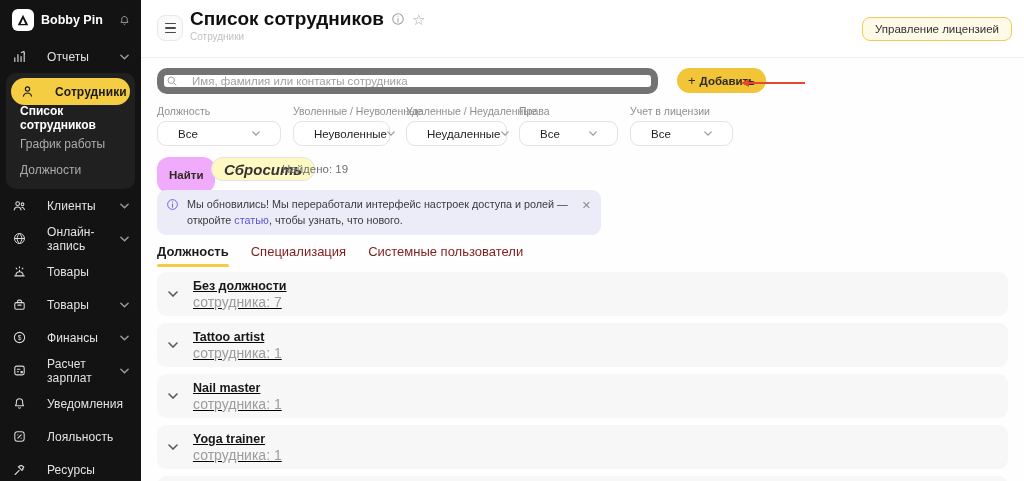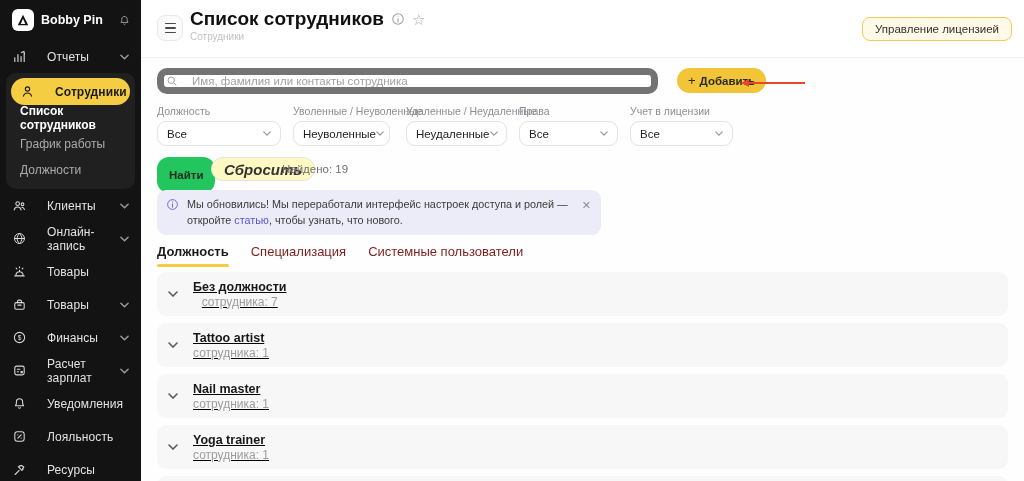--- a/index.html
+++ b/index.html
@@ -38,42 +38,42 @@
   .search-input { position:absolute; left:16px; top:10px; width:501px; height:26px; border:7px solid #737373; border-radius:10px; background:#fff; font-size:11.5px; color:#333; padding:0 10px 0 28px; outline:none; font-family:inherit; }
   .search-input::placeholder { color:#A0A0A0; }
   .search-glyph { position:absolute; left:25px; top:17px; }
   .add-btn { position:absolute; left:536px; top:10px; height:25px; padding:0 11px; background:#F2C437; border:none; border-radius:13px; font-size:11.5px; font-weight:700; color:#2B2B1F; display:flex; align-items:center; gap:4px; cursor:pointer; font-family:inherit; }
   .annot-arrow { position:absolute; left:600px; top:21px; width:64px; height:8px; }
   .annot-arrow .line { position:absolute; left:6px; top:3px; width:58px; height:2px; background:#E8472B; }
   .annot-arrow .head { position:absolute; left:0; top:0; width:0; height:0; border-top:4px solid transparent; border-bottom:4px solid transparent; border-right:8px solid #E8472B; }
 
   .filter { position:absolute; top:47px; }
   .filter-label { font-size:10.5px; color:#8E8E93; margin-bottom:4px; white-space:nowrap; }
-  .select-box { height:25px; border:1px solid #E3E3E3; border-radius:9px; background:#fff; display:flex; align-items:center; justify-content:space-between; padding:0 9px; font-size:11.5px; color:#222; cursor:pointer; }
+  .select-box { height:25px; border:1px solid #E3E3E3; border-radius:9px; background:#fff; display:flex; align-items:center; justify-content:space-between; padding:0 20px; font-size:11.5px; color:#222; cursor:pointer; }
   .f1{left:16px;width:124px;} .f2{left:152px;width:97px;} .f3{left:265px;width:101px;} .f4{left:378px;width:99px;} .f5{left:489px;width:103px;}
 
-  .find-btn { position:absolute; left:16px; top:99px; height:36px; padding:0 12px; background:#22c55e; border:none; border-radius:12px; font-size:11.5px; font-weight:700; color:#2B2B1F; cursor:pointer; font-family:inherit; }
+  .find-btn { position:absolute; left:16px; top:99px; height:36px; padding:0 12px; background:#f0abfc; border:none; border-radius:12px; font-size:11.5px; font-weight:700; color:#2B2B1F; cursor:pointer; font-family:inherit; }
   .reset-btn { position:absolute; left:70px; top:99px; height:24px; padding:0 12px; background:#fef9c3; border:1px solid #E3E3E3; border-radius:12px; font-size:15px; font-weight:700; color:#333; cursor:pointer; font-family:inherit;font-style:italic; }
   .found-count { position:absolute; left:141px; top:105px; font-size:11.5px; color:#6F6F6F; }
 
   .banner { position:absolute; left:16px; top:132px; width:444px; min-height:37px; background:#ECEBF8; border-radius:9px; padding:7px 28px 7px 30px; font-size:10.8px; line-height:1.45; color:#3A3A3A; }
   .banner-info { position:absolute; left:9px; top:8px; }
   .banner-link { color:#5B54D9; text-decoration:none; cursor:pointer; }
   .banner-close { position:absolute; right:10px; top:8px; font-size:11px; color:#8C8C8C; cursor:pointer; }
 
   .tabs { position:absolute; left:16px; top:186px; display:flex; gap:22px; font-size:13px; }
   .tab { color:#7f1d1d; cursor:pointer; padding-bottom:8px; position:relative; }
   .tab.active { color:#1C1C1C; font-weight:700; }
   .tab.active::after { content:""; position:absolute; left:0; right:0; bottom:0; height:3px; background:#F5CD42; border-radius:2px; }
 
   .cards { position:absolute; left:16px; top:214px; width:851px; }
   .card { height:44px; background:#F7F7F7; border-radius:9px; margin-bottom:7px; display:flex; align-items:center; padding:0 11px; cursor:pointer;text-decoration:underline; }
   .card-text { margin-left:15px; }
   .card-title { font-size:12.5px; font-weight:700; color:#181818; }
-  .card-count { font-size:12px; color:#9C9C9C; margin-top:1px;text-align:center; }
+  .card-count { font-size:14px; color:#9C9C9C; margin-top:1px; }
 </style>
 </head>
 <body>
 
 <div class="frame">
 
   <aside class="sidebar">
     <div class="brand">
       <span class="logo">
         <svg width="14" height="14" viewBox="0 0 24 24">

